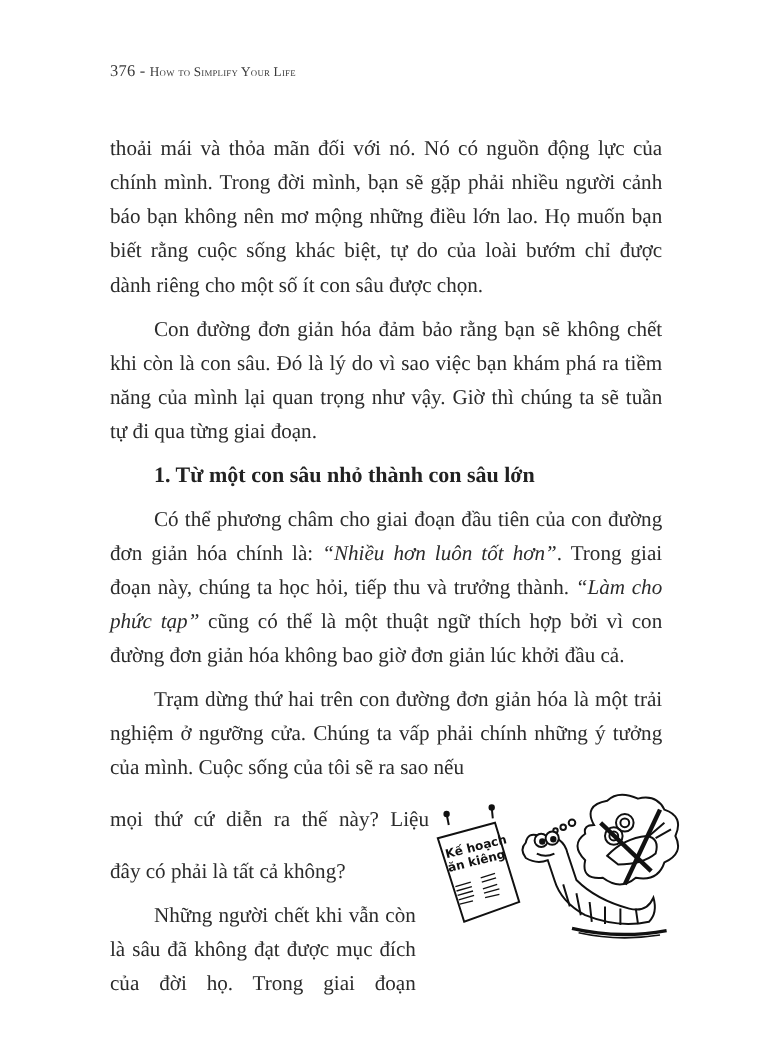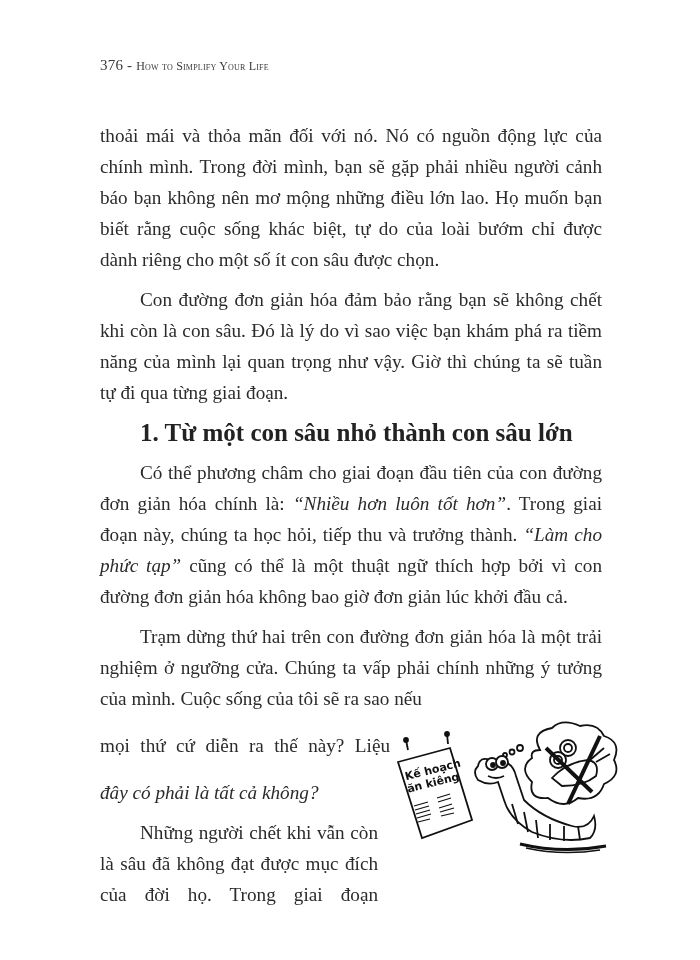--- a/index.html
+++ b/index.html
@@ -39,32 +39,32 @@
     .para {
       margin: 0 0 9px 0;
       text-align: justify;
       text-align-last: left;
     }
     .para.indent { text-indent: 40px; }
     .heading {
       font-weight: bold;
       margin: 0 0 9px 0;
       padding-left: 40px;
-      font-size: 25px;
+      font-size: 20px;
       color: #222;
     }
     .para em { }
     .wrap-line {
       display: block;
       width: 290px;
       text-align: justify;
       text-align-last: justify;
       margin-top: 16px;
     }
-    .wrap-line.last { text-align-last: left; font-style: italic; }
+    .wrap-line.last { text-align-last: left; }
     .wrap-block {
       width: 278px;
       text-align: justify;
       text-align-last: justify;
     }
     .illustration {
       position: absolute;
       left: 392px;
       top: 720px;
       width: 240px;

